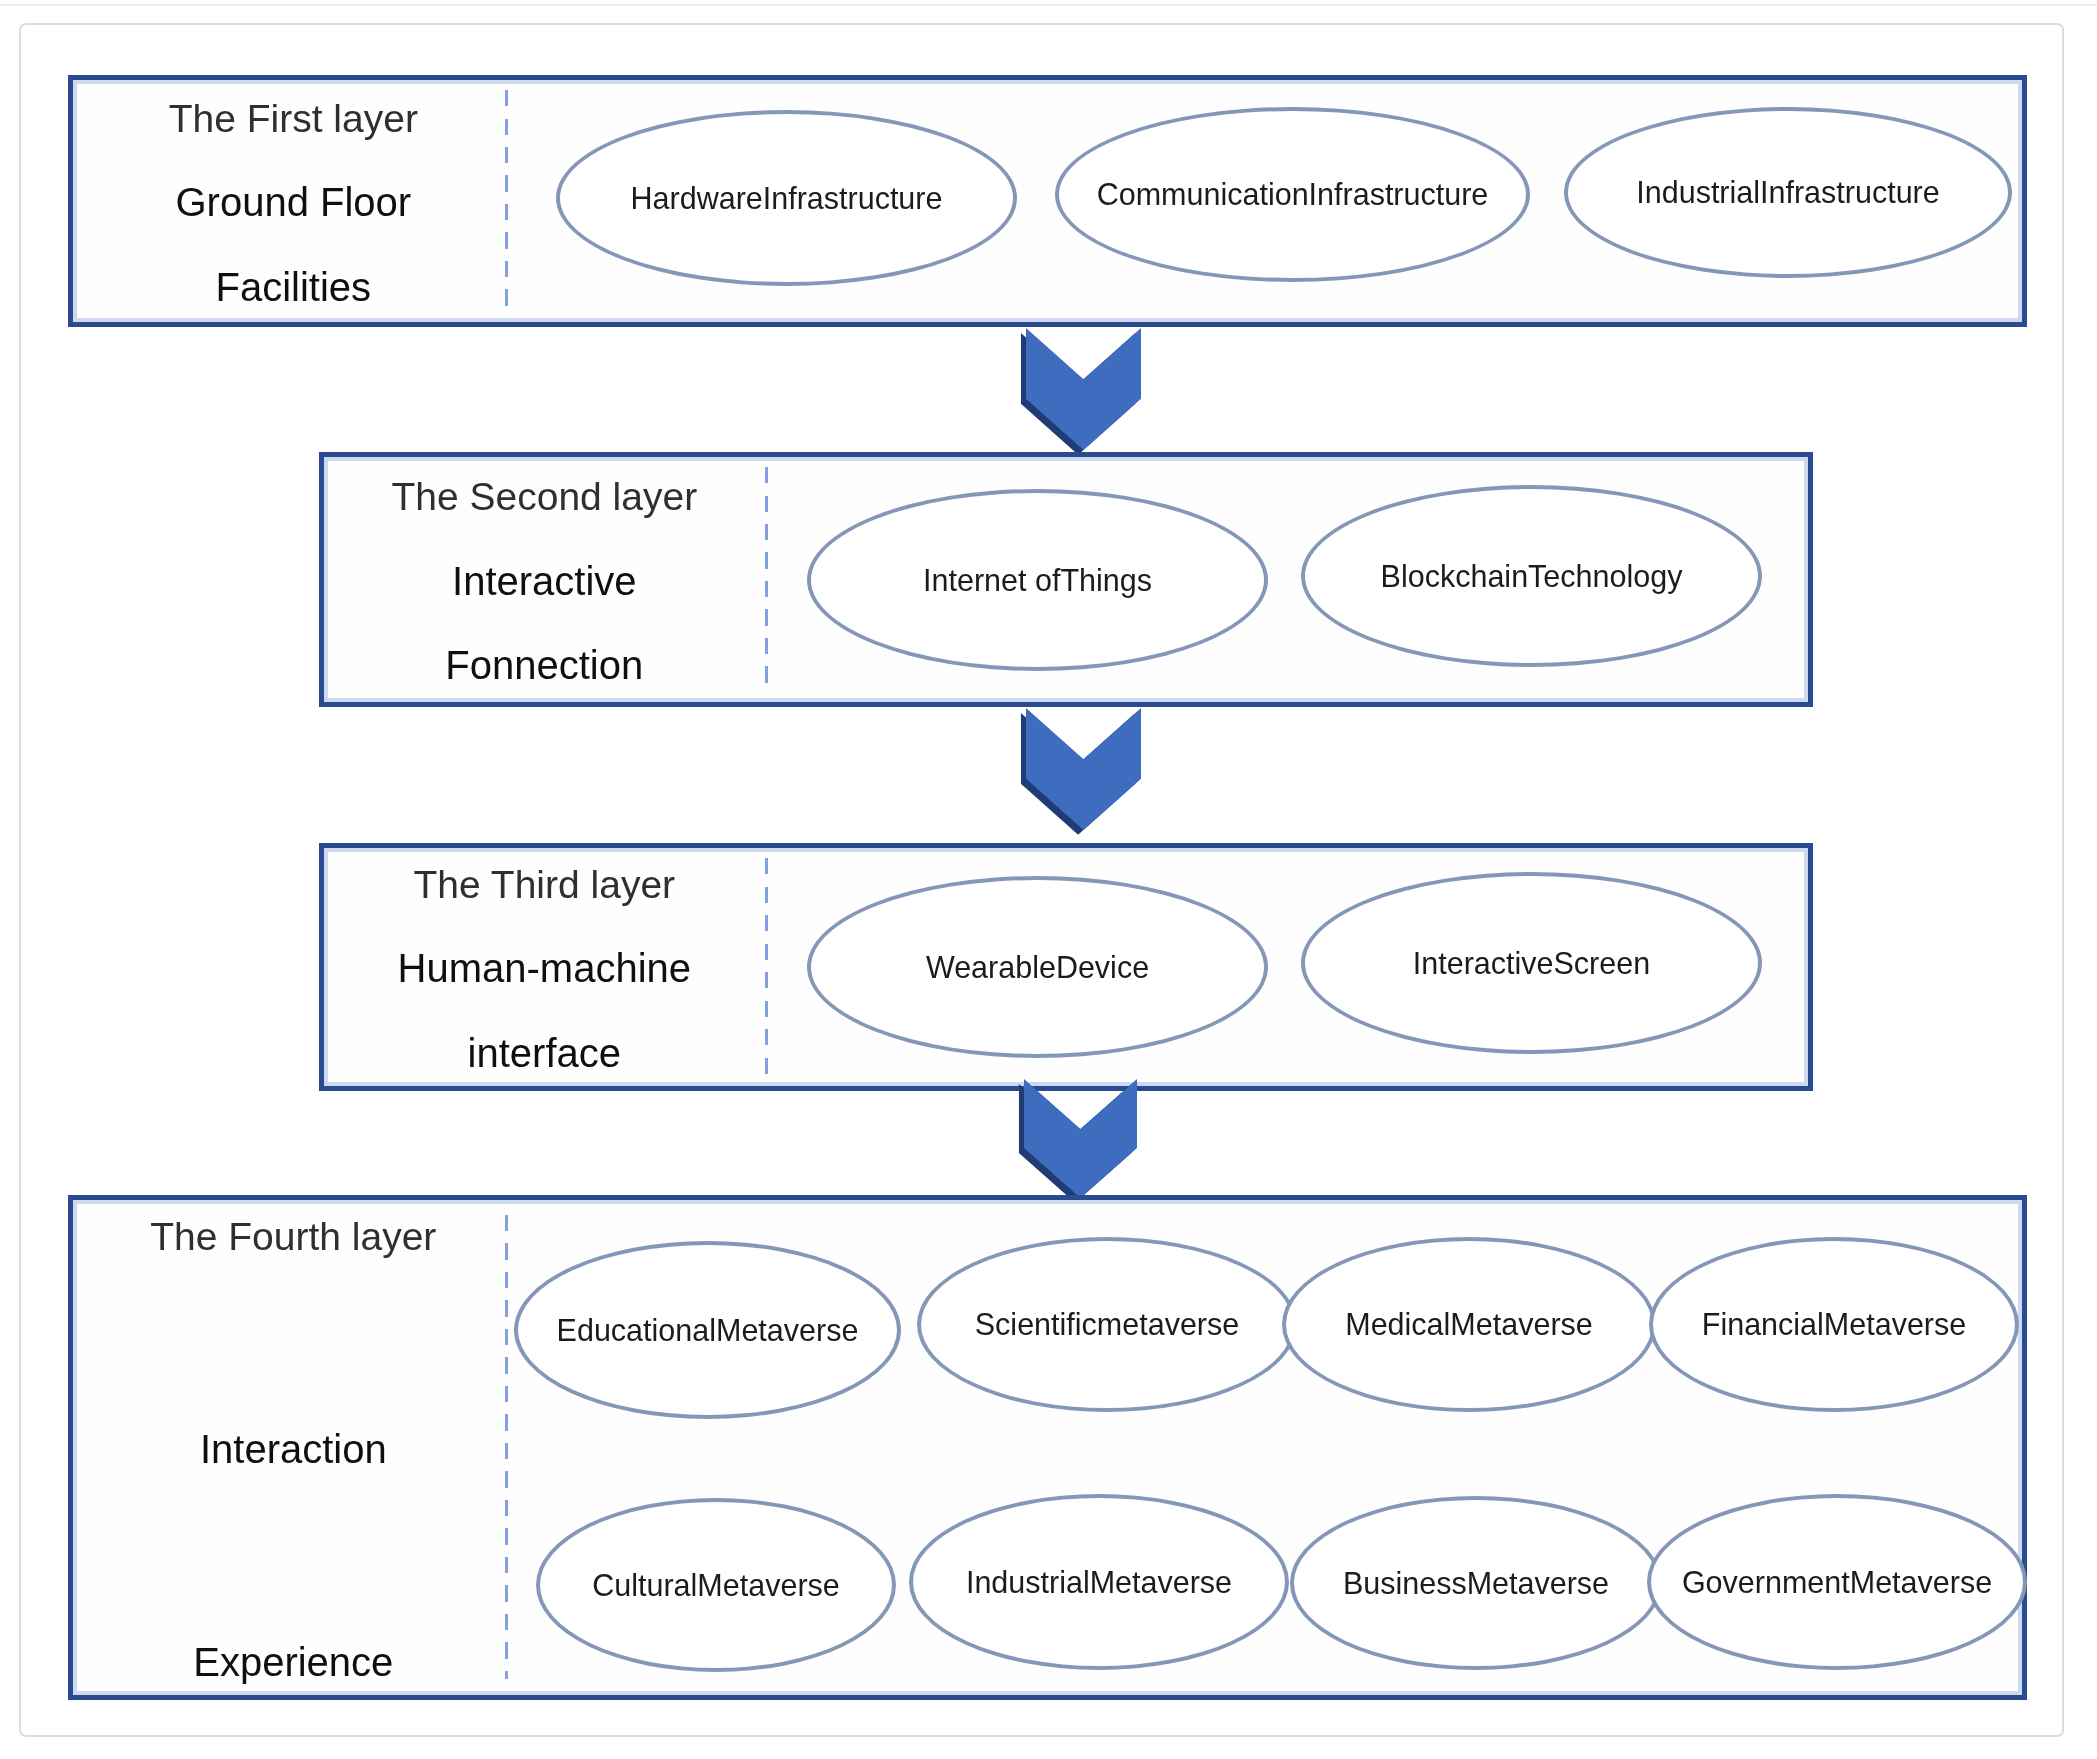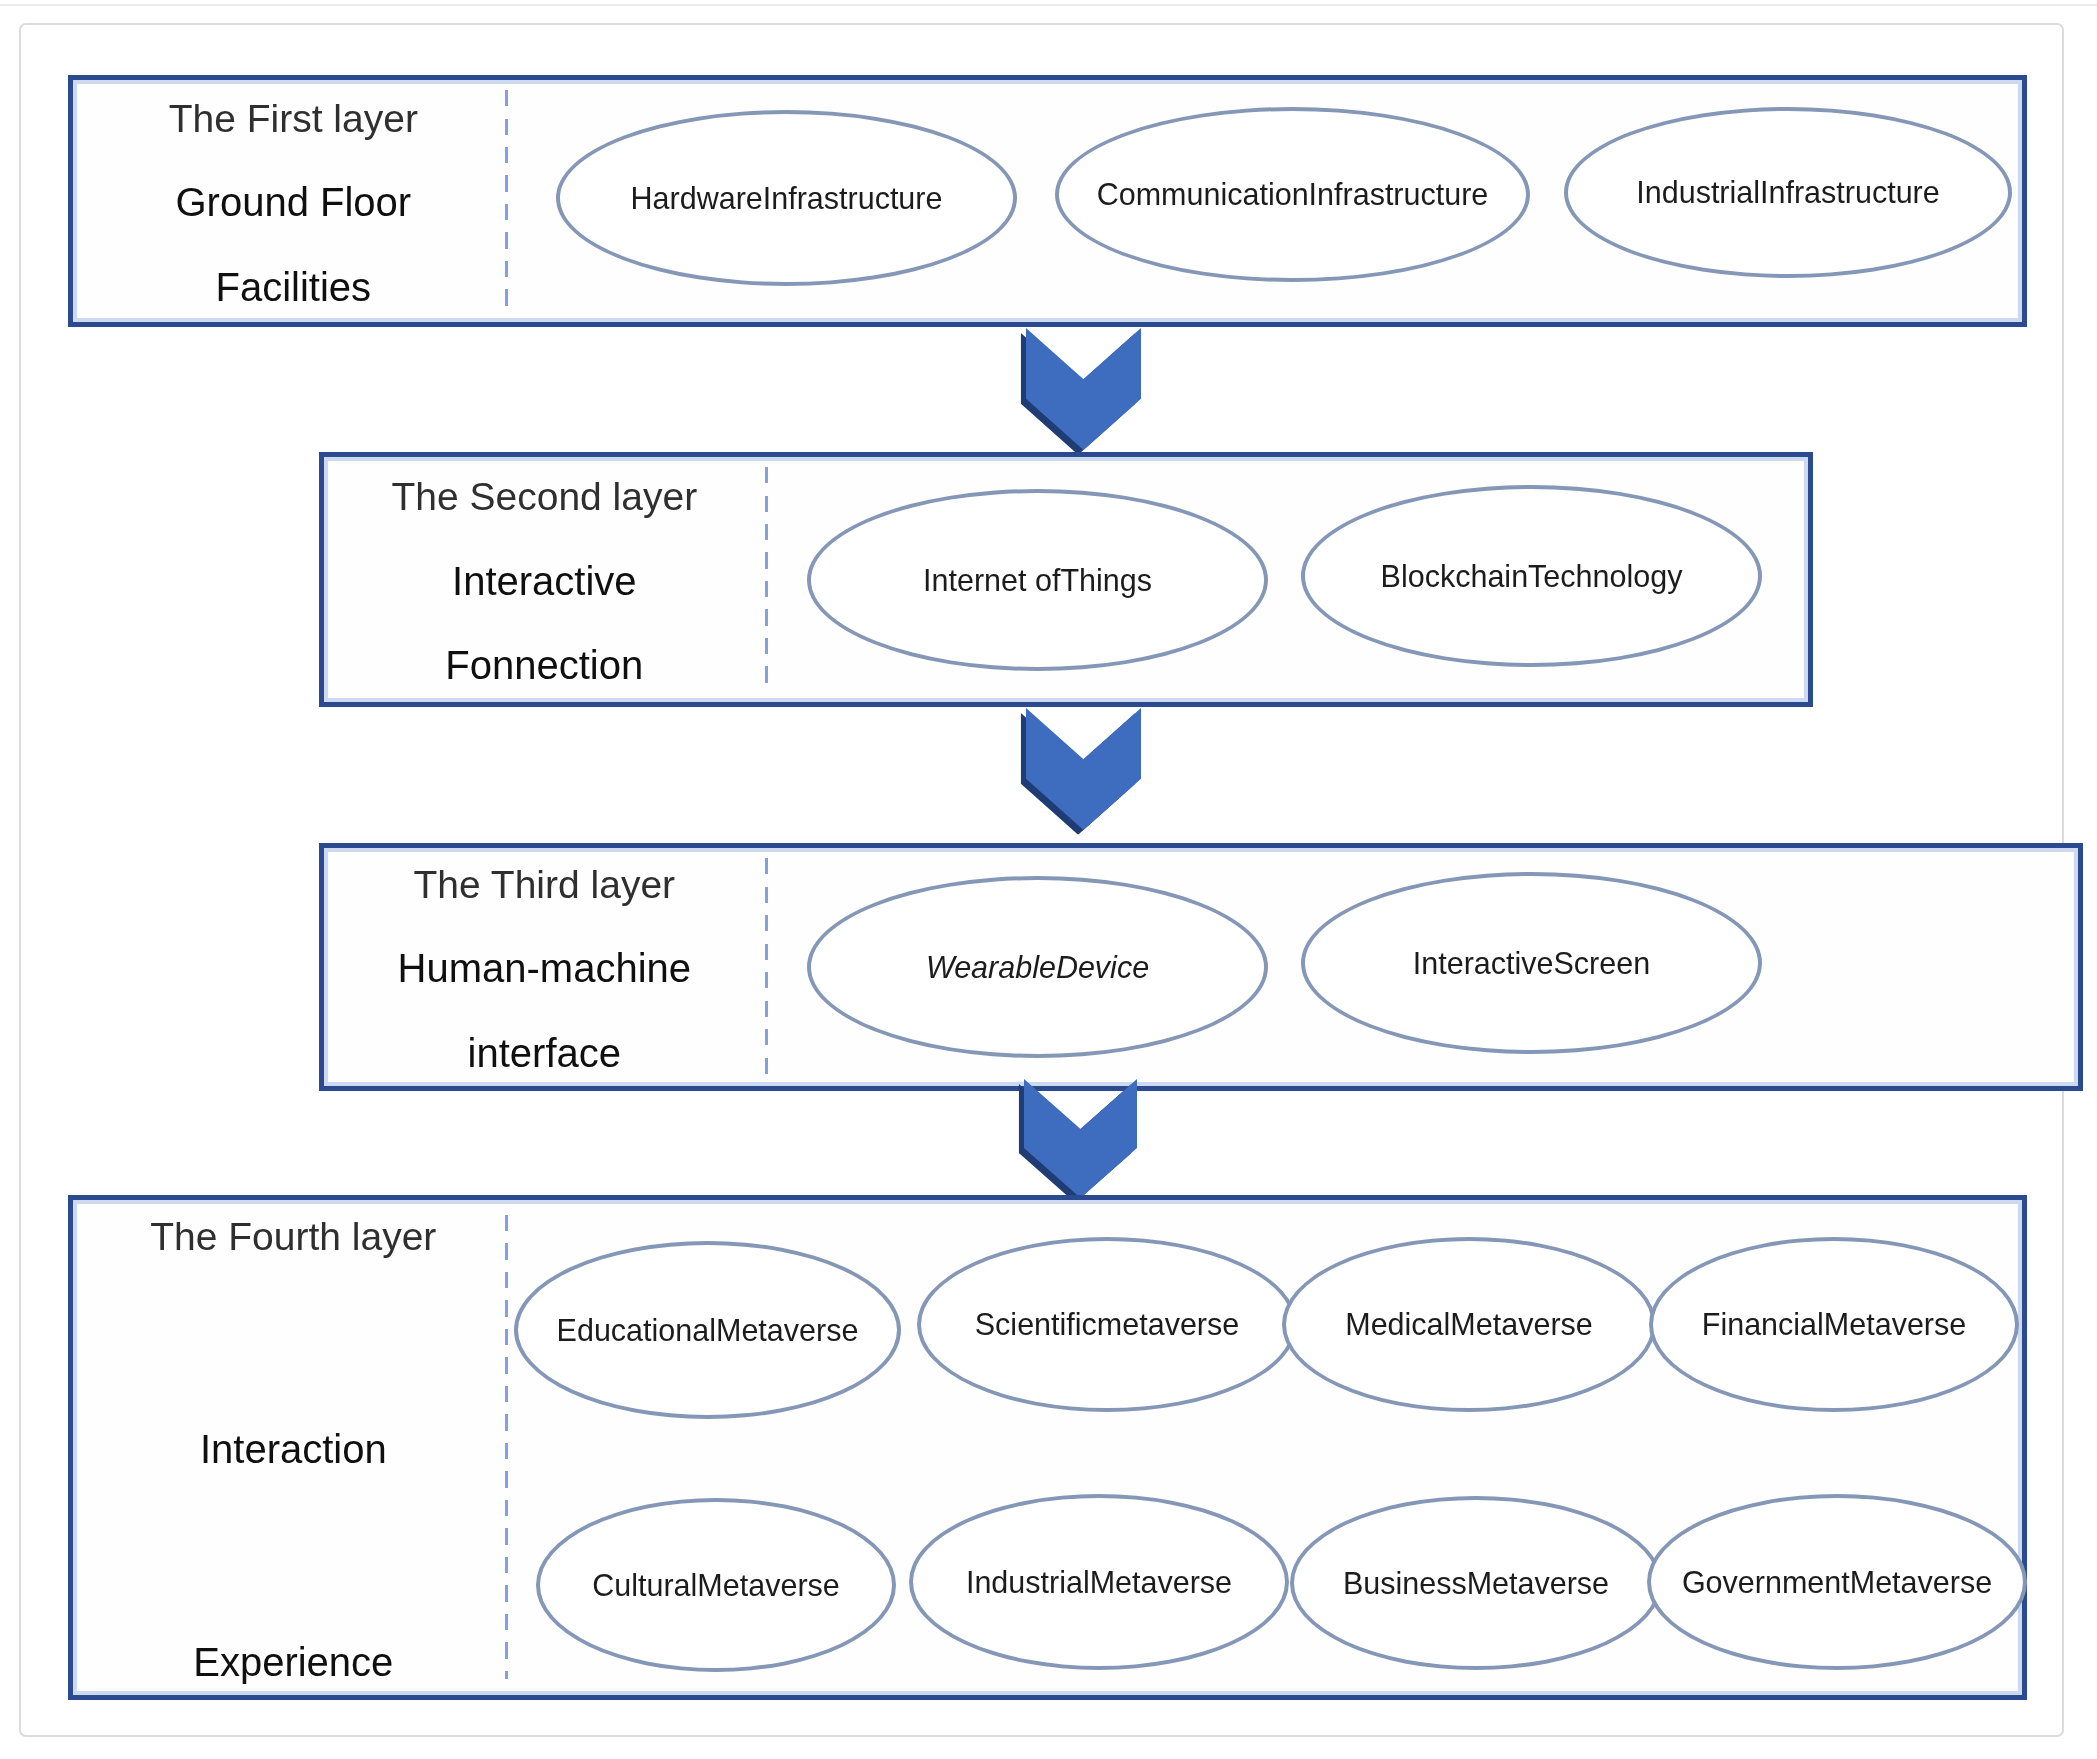--- a/index.html
+++ b/index.html
@@ -34,21 +34,21 @@
   }
   .layer-box{
     position:absolute;
     border:5.4px solid var(--navy);
     box-shadow:inset 0 0 0 4.1px var(--inner-line);
     box-sizing:border-box;
     background:#fefefe;
   }
   #box1{left:68px;top:75px;width:1959px;height:252px;}
   #box2{left:319px;top:452px;width:1494px;height:255px;}
-  #box3{left:319px;top:843px;width:1764px;height:248px;}
+  #box3{left:319px;top:843px;width:1494px;height:248px;}
   #box4{left:68px;top:1195px;width:1959px;height:505px;}
 
   .layer-label{
     position:absolute;
     display:flex;flex-direction:column;justify-content:center;align-items:center;
     text-align:center;
     line-height:1.52;
     gap:24px;
   }
   .layer-label .l1{font-size:39px;font-weight:400;color:var(--text-regular);}
@@ -135,21 +135,21 @@
     <div class="chev front"></div>
   </div>
 
   <section class="layer-box" id="box3">
     <div class="layer-label" style="left:6.8px;top:6.8px;width:427px;height:229px;">
       <span class="l1">The Third layer</span>
       <span class="l2">Human-machine</span>
       <span class="l3">interface</span>
     </div>
     <div class="divider" style="left:441px;top:9.5px;height:218px;"></div>
-    <div class="node" style="left:483px;top:28px;width:461px;height:182px;font-style:italic;">
+    <div class="node" style="left:483px;top:28px;width:461px;height:182px;">
       <span>Wearable</span>
       <span>Device</span>
     </div>
     <div class="node" style="left:977px;top:24px;width:461px;height:182px;">
       <span>Interactive</span>
       <span>Screen</span>
     </div>
   </section>
 
   <div class="arrow" style="left:1024px;top:1079px;width:113px;height:119px;">

